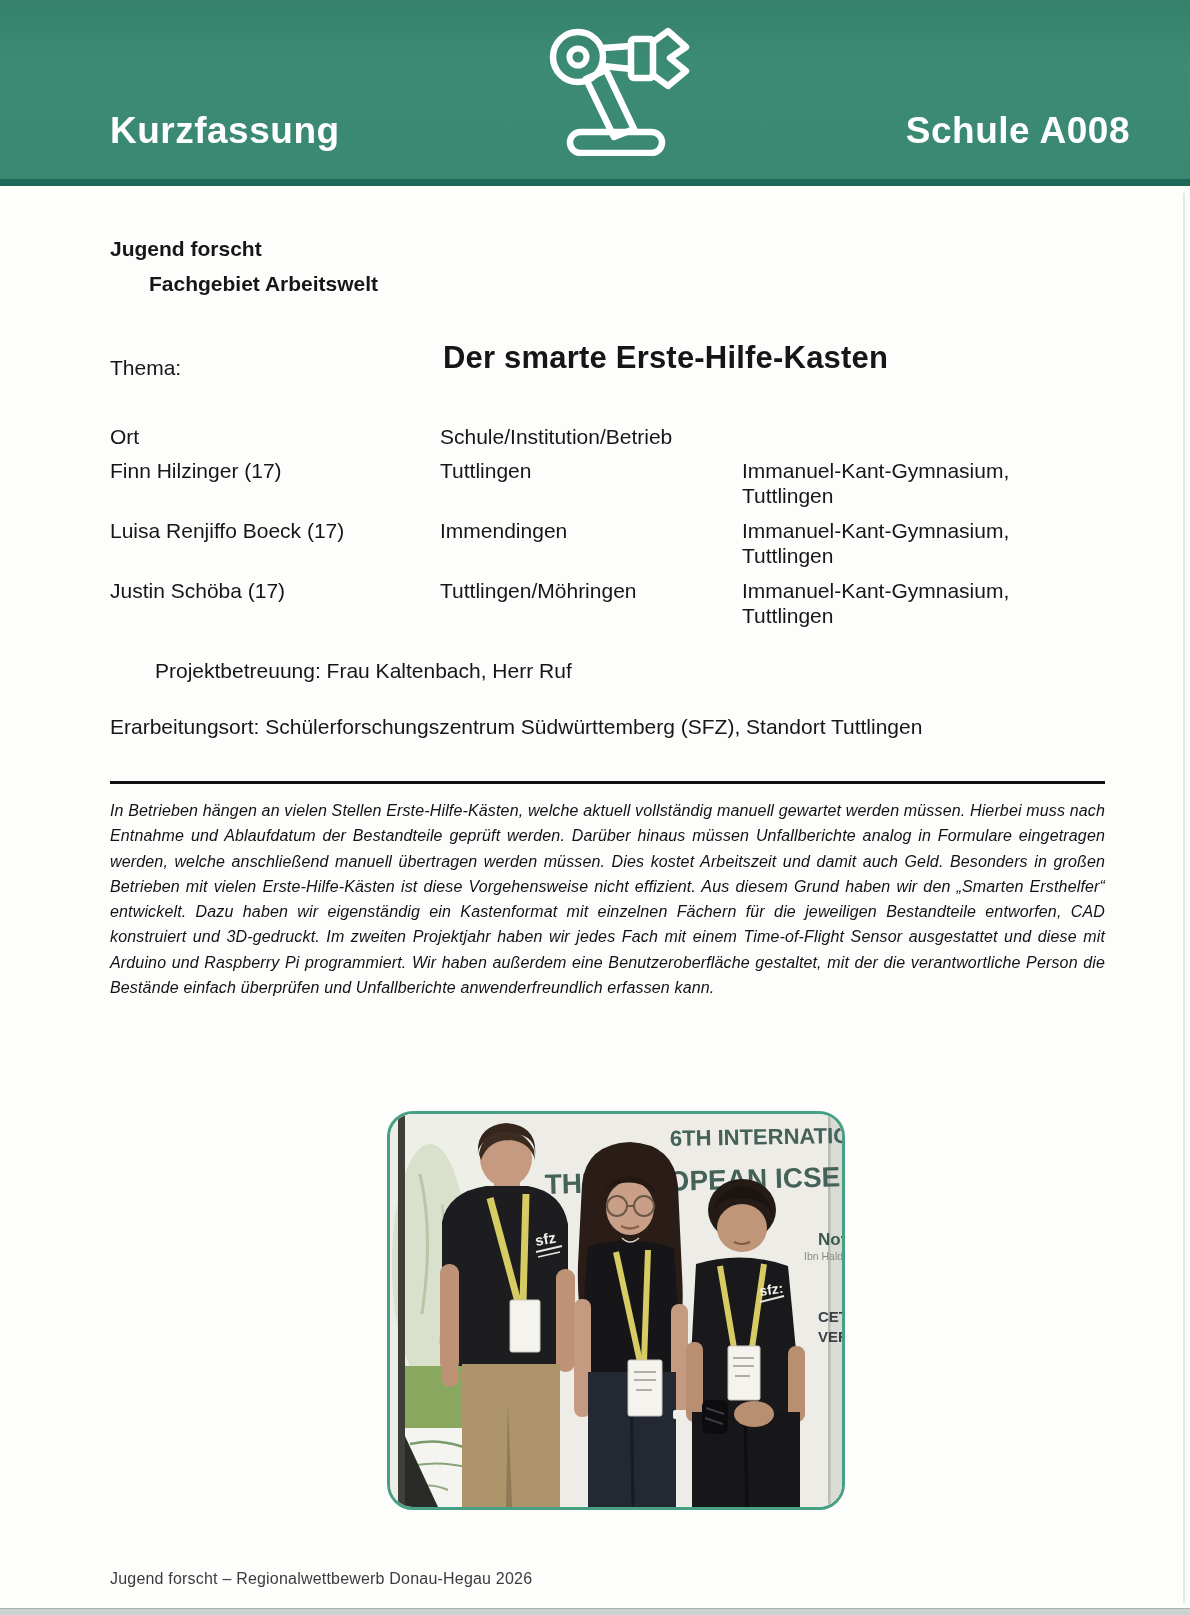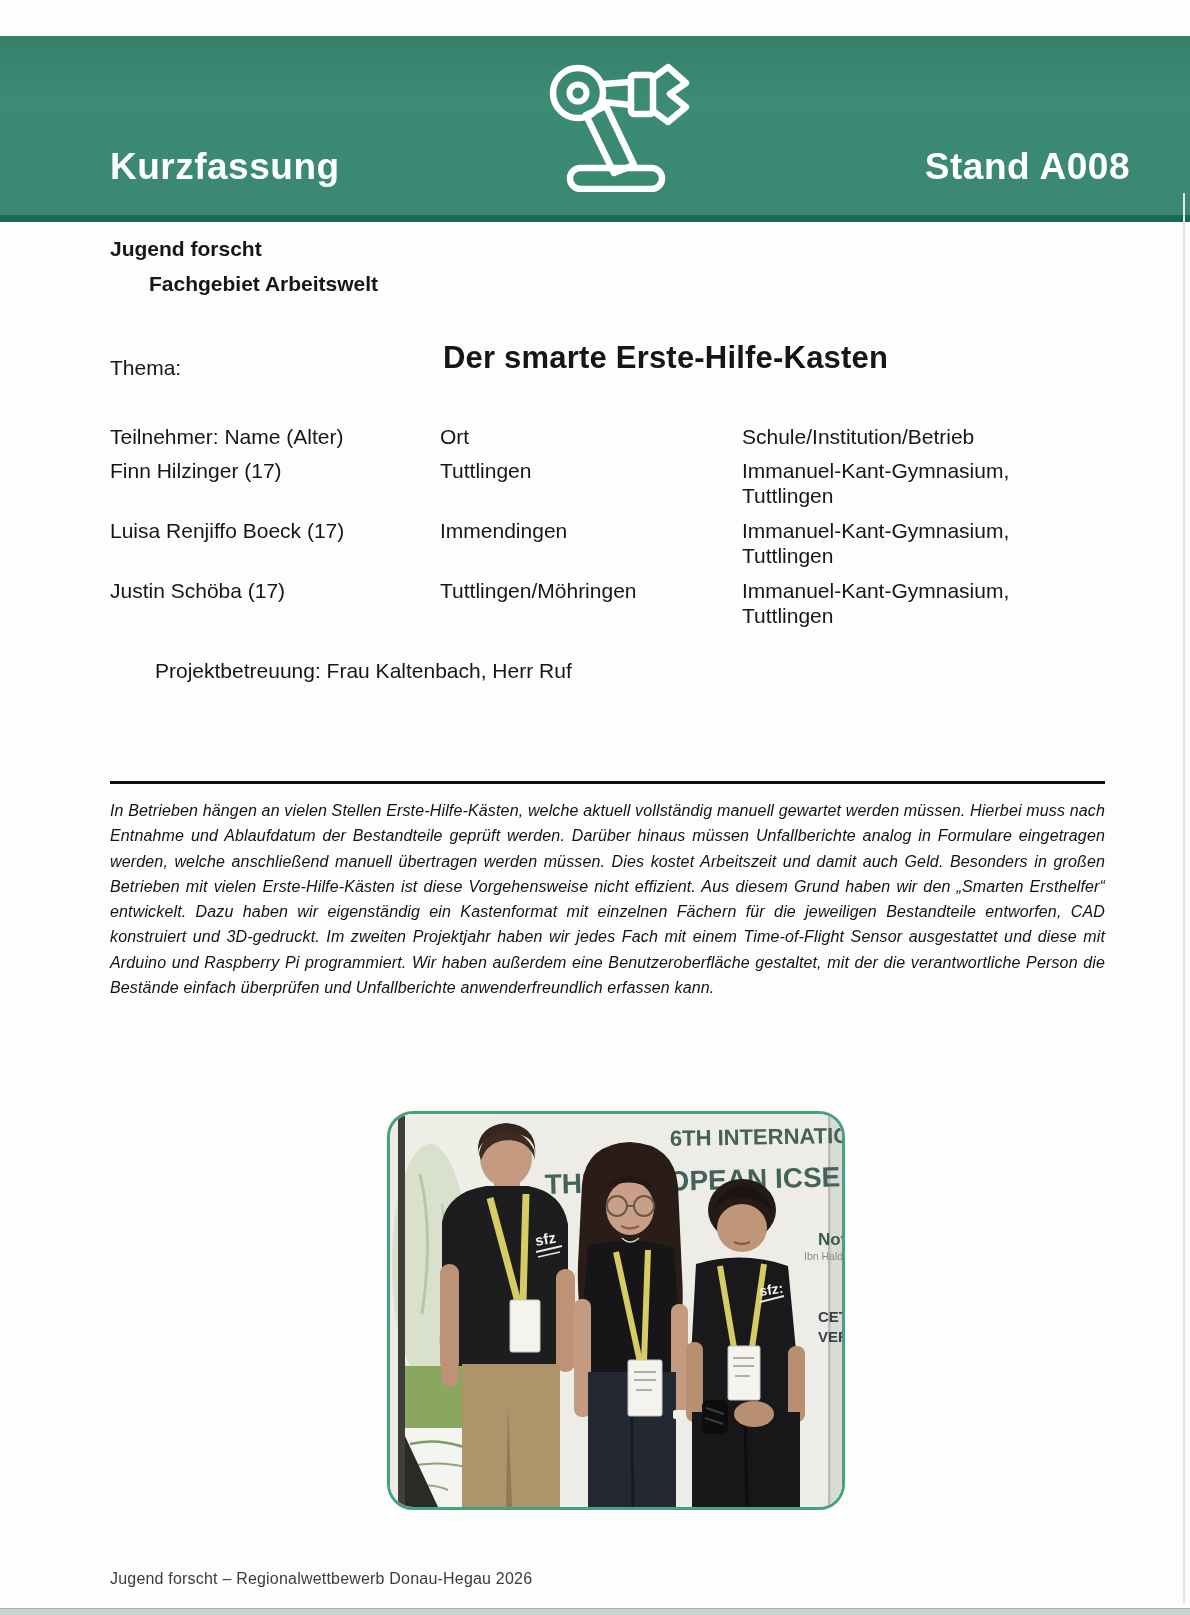--- a/index.html
+++ b/index.html
@@ -12,21 +12,21 @@
     --bottom-strip:#ccd4d1;
   }
   *{margin:0;padding:0;box-sizing:border-box;}
   html,body{background:#ffffff;}
   body{font-family:"Liberation Sans","DejaVu Sans",sans-serif;color:var(--text-main);}
   .page{position:relative;width:1190px;height:1615px;background:#fdfdfc;overflow:hidden;}
 
   
   .band{position:absolute;left:0;top:0;width:1190px;height:186px;
         background:linear-gradient(180deg,#35816c 0%,#3c8b74 35%,#3a8872 100%);
-        border-bottom:7px solid var(--band-edge);margin-top:36px;}
+        border-bottom:7px solid var(--band-edge);}
   .band-title{position:absolute;left:110px;top:110px;font-size:37px;font-weight:bold;color:#ffffff;letter-spacing:0.5px;}
   .band-stand{position:absolute;right:60px;top:110px;font-size:37px;font-weight:bold;color:#ffffff;letter-spacing:0.5px;}
   .robot-icon{position:absolute;left:545px;top:26px;}
 
   
   .t{position:absolute;font-size:21px;line-height:25px;color:var(--text-main);}
   .bold{font-weight:bold;}
   .org-name{left:110px;top:236px;}
   .field-name{left:110px;top:271px;margin-left:39px;}
   .thema-label{left:110px;top:355px;}
@@ -69,31 +69,30 @@
       <circle cx="33" cy="31" r="25"></circle>
       <circle cx="33" cy="31" r="8.5" stroke-width="6"></circle>
       <path d="M58 22 L86 20"></path>
       <path d="M58 40 L86 43"></path>
       <rect x="86" y="13" width="22" height="39" rx="3"></rect>
       <path d="M108 16 L123 5 L141 21 L125 32 L141 45 L123 60 L108 49"></path>
       <path d="M41 53 L61 44 L89 103 L69 111 Z"></path>
       <rect x="25" y="106" width="92" height="21" rx="10.5"></rect>
     </svg>
 
-    <span class="band-stand">Stand A008</span>
+    <span class="band-stand">Schule A008</span>
   </header>
 
   <p class="t bold org-name">Jugend forscht</p>
   <p class="t bold field-name">Fachgebiet Arbeitswelt</p>
   <p class="t thema-label">Thema:</p>
   <h1 class="thema-title">Der smarte Erste-Hilfe-Kasten</h1>
 
   <section class="participants">
     <div class="p-row p-head">
-      <span class="p-cell">Teilnehmer: Name (Alter)</span>
       <span class="p-cell">Ort</span>
       <span class="p-cell">Schule/Institution/Betrieb</span>
     </div>
     <div class="p-body">
       <div class="p-row">
         <span class="p-cell">Finn Hilzinger (17)</span>
         <span class="p-cell">Tuttlingen</span>
         <span class="p-cell">Immanuel-Kant-Gymnasium,
 Tuttlingen</span>
       </div>
@@ -106,20 +105,21 @@
       <div class="p-row">
         <span class="p-cell">Justin Schöba (17)</span>
         <span class="p-cell">Tuttlingen/Möhringen</span>
         <span class="p-cell">Immanuel-Kant-Gymnasium,
 Tuttlingen</span>
       </div>
     </div>
   </section>
 
   <p class="t supervision-line">Projektbetreuung: Frau Kaltenbach, Herr Ruf</p>
+  <p class="t location-line">Erarbeitungsort: Schülerforschungszentrum Südwürttemberg (SFZ), Standort Tuttlingen</p>
 
   <div class="divider"></div>
 
   <p class="abstract">In Betrieben hängen an vielen Stellen Erste-Hilfe-Kästen, welche aktuell vollständig manuell gewartet werden müssen. Hierbei muss nach Entnahme und Ablaufdatum der Bestandteile geprüft werden. Darüber hinaus müssen Unfallberichte analog in Formulare eingetragen werden, welche anschließend manuell übertragen werden müssen. Dies kostet Arbeitszeit und damit auch Geld. Besonders in großen Betrieben mit vielen Erste-Hilfe-Kästen ist diese Vorgehensweise nicht effizient. Aus diesem Grund haben wir den „Smarten Ersthelfer“ entwickelt. Dazu haben wir eigenständig ein Kastenformat mit einzelnen Fächern für die jeweiligen Bestandteile entworfen, CAD konstruiert und 3D-gedruckt. Im zweiten Projektjahr haben wir jedes Fach mit einem Time-of-Flight Sensor ausgestattet und diese mit Arduino und Raspberry Pi programmiert. Wir haben außerdem eine Benutzeroberfläche gestaltet, mit der die verantwortliche Person die Bestände einfach überprüfen und Unfallberichte anwenderfreundlich erfassen kann.</p>
 
   <figure class="team-photo">
     <svg width="452" height="393" viewBox="0 0 452 393">
 
       <rect x="0" y="0" width="452" height="393" fill="#edece7"></rect>
 

